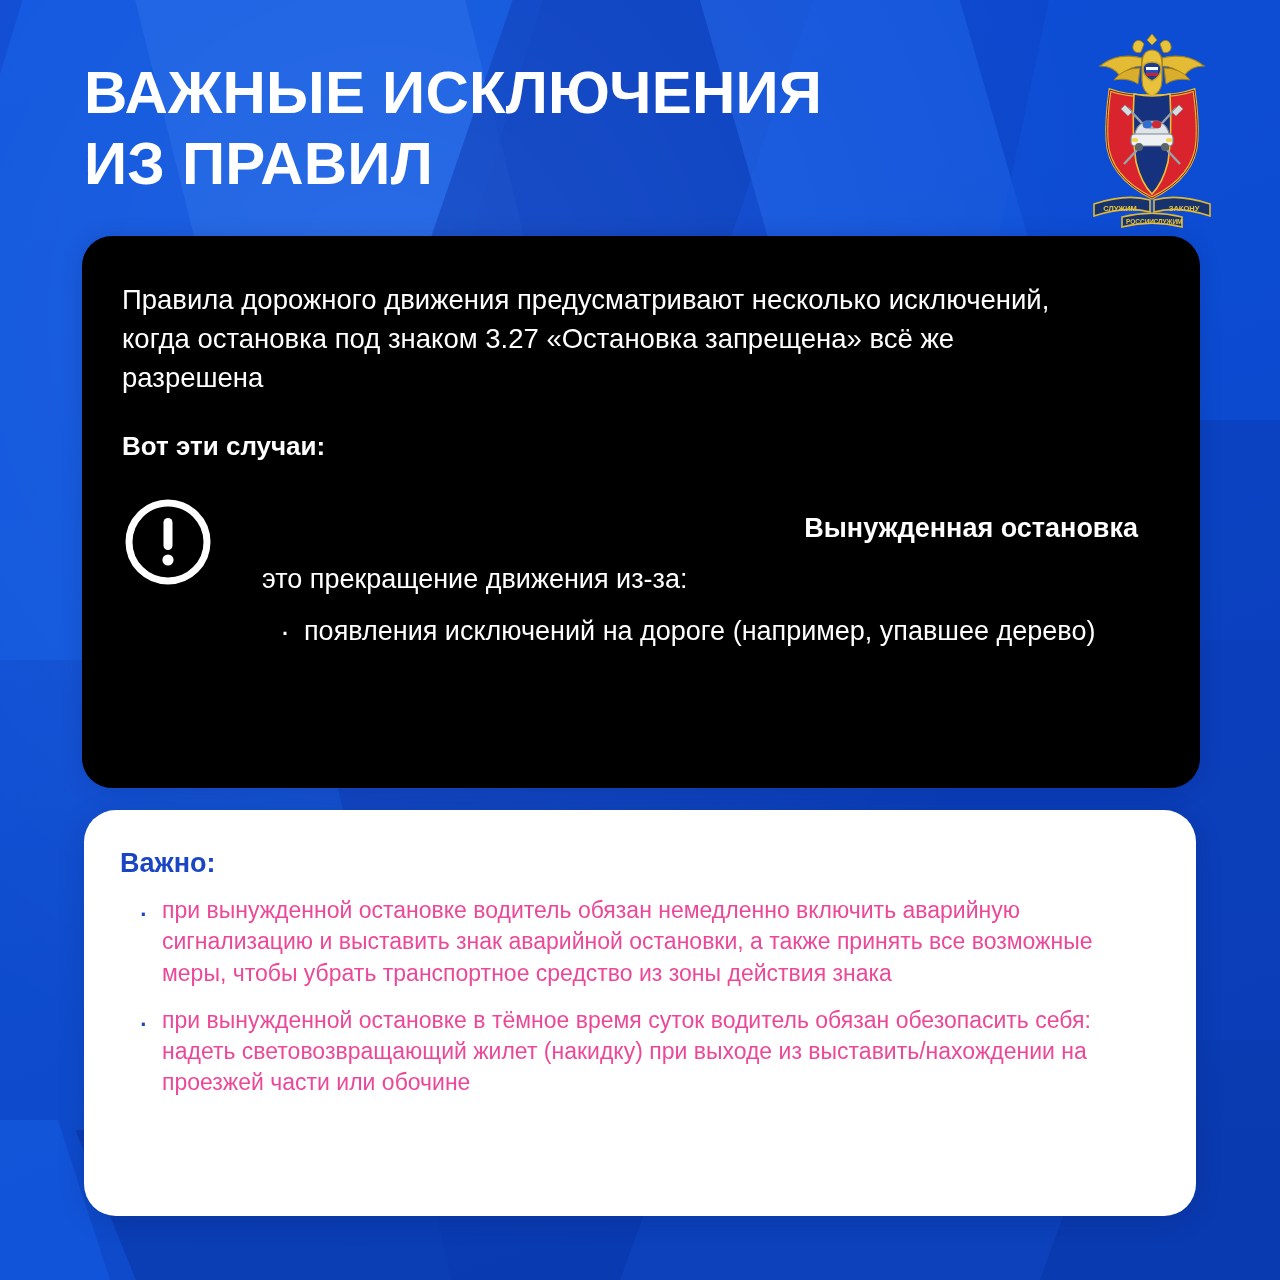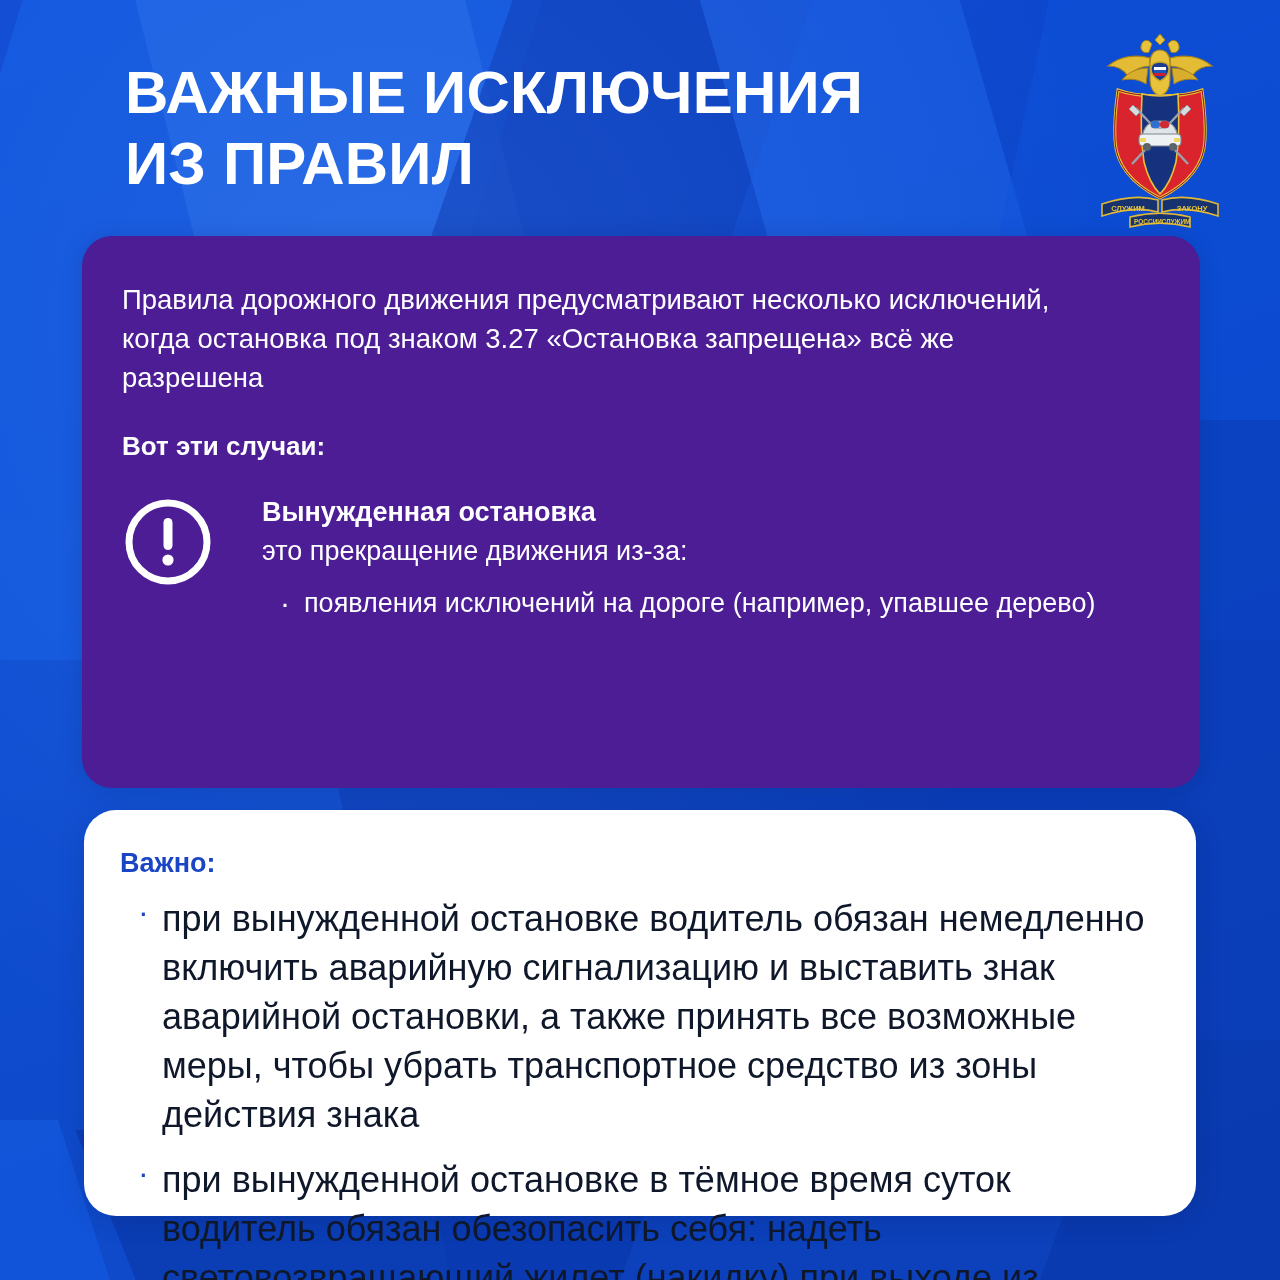--- a/index.html
+++ b/index.html
@@ -113,52 +113,51 @@
     background: radial-gradient(ellipse at 30% 25%, rgba(255,255,255,.07) 0%, rgba(0,0,0,0) 58%);
   }
 
   
   .header {
     position: absolute;
     left: 84px;
     top: 58px;
     width: 960px;
     z-index: 3;
-    margin-left: 41px;
   }
   .poster-title {
     margin: 0;
     color: #ffffff;
     font-size: 60px;
     line-height: 1.18;
     font-weight: 700;
     letter-spacing: .2px;
     text-transform: uppercase;
     white-space: pre-line;
   }
 
   
   .emblem {
     position: absolute;
-    right: 44px;
+    right: 52px;
     top: 22px;
     width: 152px;
     height: 212px;
     z-index: 3;
   }
   .emblem svg { display: block; width: 100%; height: 100%; }
 
   
   .card-blue {
     position: absolute;
     left: 82px;
     top: 236px;
     width: 1118px;
     height: 552px;
-    background: #4c1d95;
+    background: #000000;
     border-radius: 30px;
     box-shadow: 0 2px 22px rgba(2, 20, 70, .16);
     z-index: 2;
     box-sizing: border-box;
     padding: 44px 46px 0 40px;
   }
   .intro {
     margin: 0;
     color: #ffffff;
     font-size: 27.5px;
@@ -181,25 +180,26 @@
   .excl-icon {
     flex: 0 0 auto;
     width: 88px;
     height: 88px;
     margin: 2px 50px 0 2px;
   }
   .excl-icon svg { display: block; width: 100%; height: 100%; }
 
   .case-body { flex: 1 1 auto; min-width: 0; }
   .case-title {
-    margin: 0;
+    margin: 16px;
     color: #ffffff;
     font-size: 27px;
     font-weight: 700;
     line-height: 1.25;
+    text-align: right;
   }
   .case-sub {
     margin: 4px 0 0 0;
     color: #ffffff;
     font-size: 27px;
     font-weight: 400;
     line-height: 1.3;
   }
   .case-list {
     list-style: none;
@@ -244,22 +244,22 @@
     font-size: 27px;
     font-weight: 700;
   }
   .important-list {
     list-style: none;
     margin: 16px 0 0 0;
     padding: 0 0 0 42px;
   }
   .important-list li {
     position: relative;
-    color: #0f172a;
-    font-size: 36px;
+    color: #ec4899;
+    font-size: 23px;
     line-height: 1.36;
     font-weight: 400;
     margin-bottom: 16px;
   }
   .important-list li::before {
     content: "·";
     position: absolute;
     left: -24px;
     top: -4px;
     font-size: 32px;

